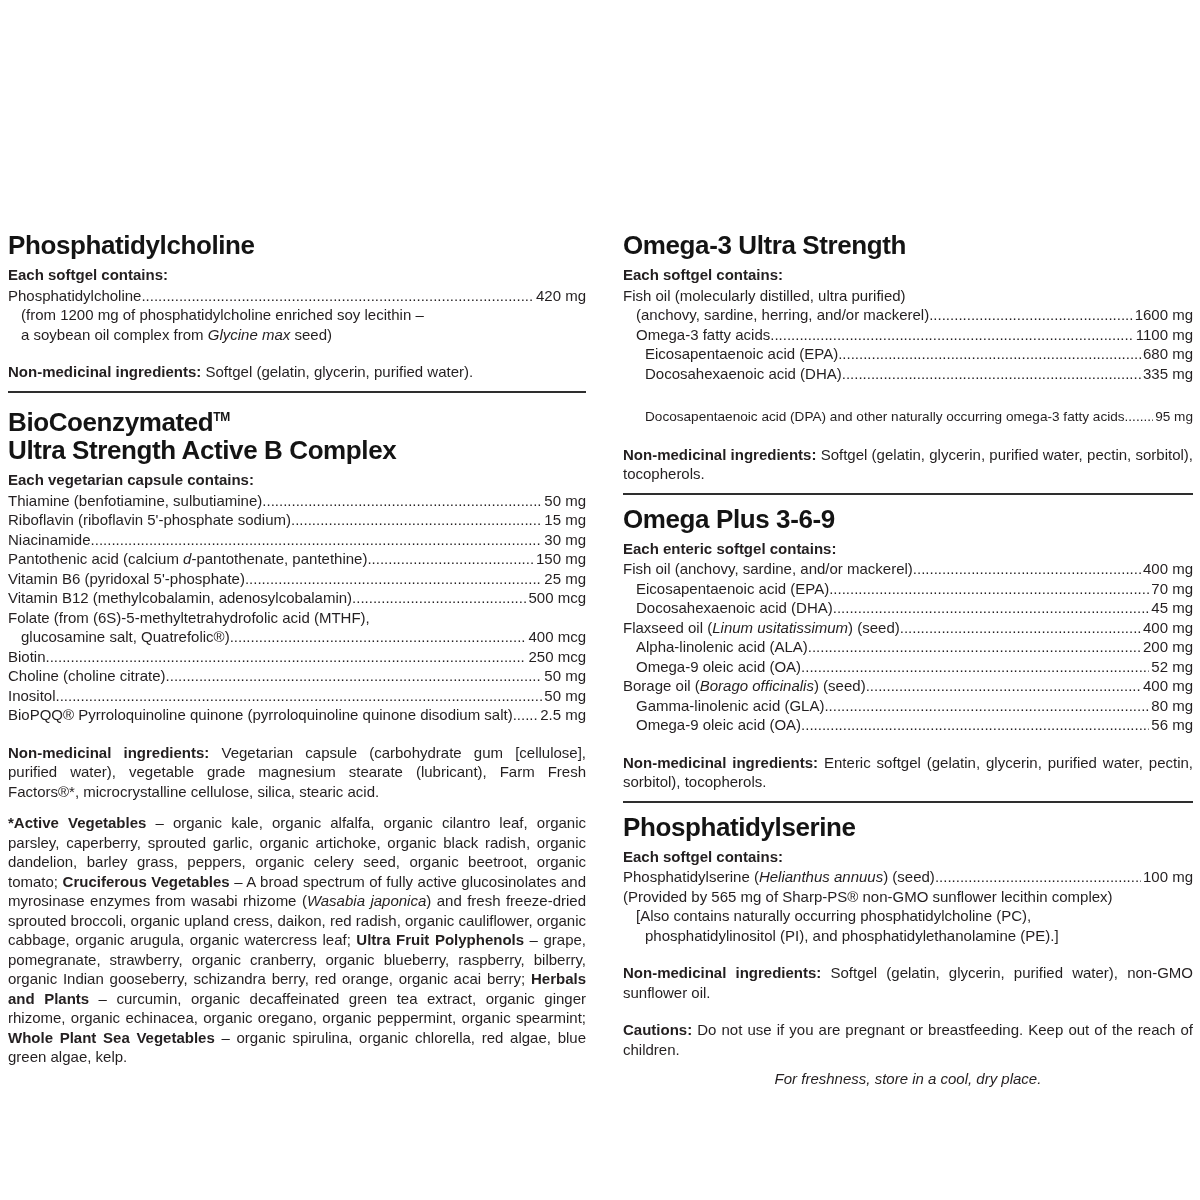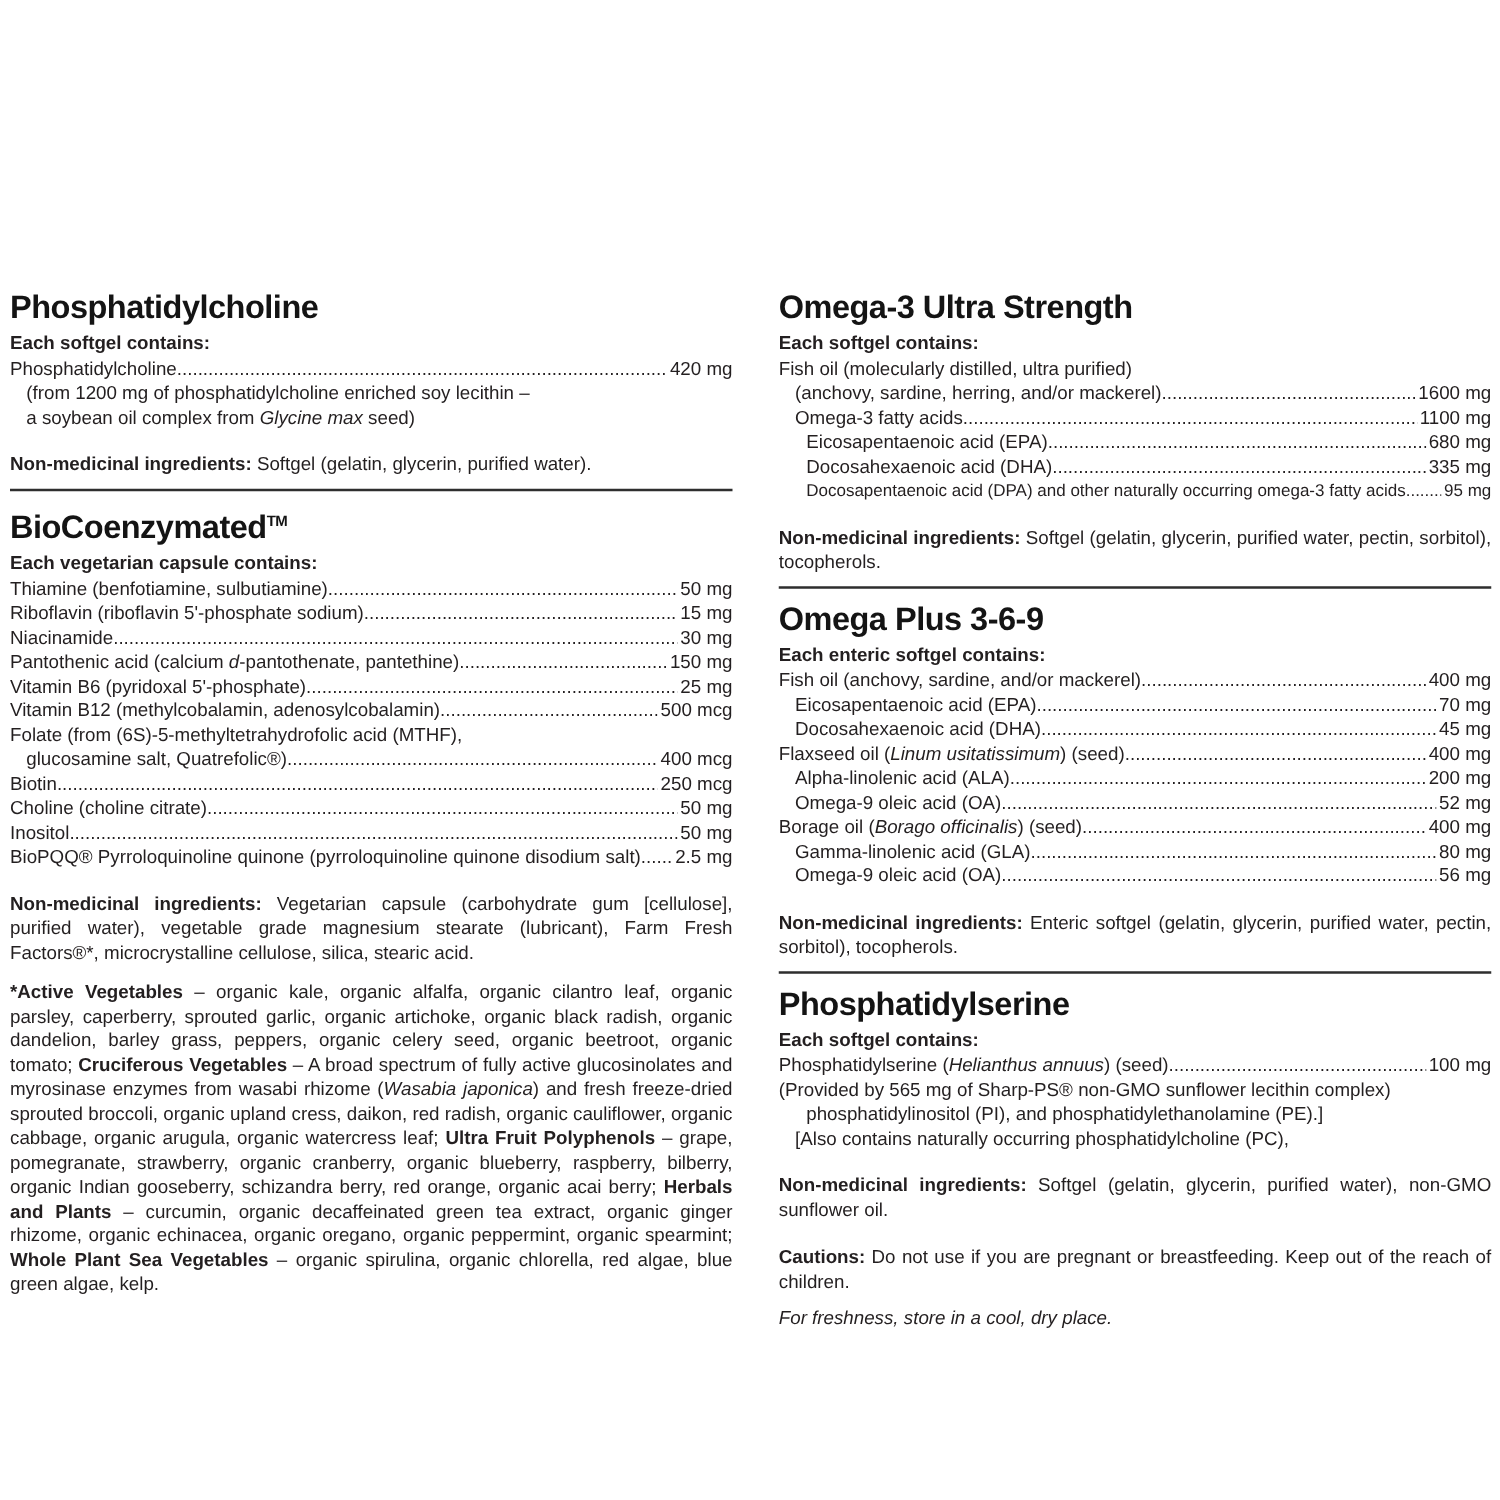--- a/index.html
+++ b/index.html
@@ -21,26 +21,26 @@
   .subhead { font-weight:bold; font-size:15px; margin:0 0 1px 0; }
 
   .row { display:flex; align-items:baseline; }
   .row .nm  { flex:0 1 auto; }
   .row .fill{ flex:1 1 8px; min-width:8px; overflow:hidden; white-space:nowrap; }
   .row .fill::after { content:"............................................................................................................................................................"; }
   .row .val { flex:0 0 auto; white-space:nowrap; padding-left:2px; }
   .plain { }
   .ind1 { padding-left:13px; }
   .ind2 { padding-left:22px; }
-  .fit  { font-size:13.6px; }
+  .fit  { font-size:13.6px;margin-top:24px; }
 
   .note { text-align:justify; margin-top:18px; }
   .para { text-align:justify; margin-top:12px; }
   .divider { border:none; border-top:2px solid #2e2e2e; margin:9px 0 10px 0; }
-  .footer { font-style:italic; margin-top:10px; }
+  .footer { text-align:center; font-style:italic; margin-top:10px; }
   b { font-weight:bold; }
   i { font-style:italic; }
 </style>
 </head>
 <body>
 
 <div class="wrap">
 
   <div class="col col-left">
 
@@ -53,21 +53,21 @@
         <span class="val">420 mg</span>
       </div>
       <div class="plain ind1">(from 1200 mg of phosphatidylcholine enriched soy lecithin –</div>
       <div class="plain ind1"><span>a soybean oil complex from </span><i>Glycine max</i><span> seed)</span></div>
       <div class="note"><b>Non-medicinal ingredients:</b><span> Softgel (gelatin, glycerin, purified water).</span></div>
     </div>
 
     <hr class="divider">
 
     <div>
-      <div class="title"><span>BioCoenzymated</span><sup>TM</sup><br></div>
+      <div class="title"><span>BioCoenzymated</span><sup>TM</sup><br><span>Ultra Strength Active B Complex</span></div>
       <div class="subhead">Each vegetarian capsule contains:</div>
 
       <div class="row">
         <span class="nm"><span>Thiamine (benfotiamine, sulbutiamine)</span></span>
         <span class="fill"></span>
         <span class="val">50 mg</span>
       </div>
       <div class="row">
         <span class="nm"><span>Riboflavin (riboflavin 5'-phosphate sodium)</span></span>
         <span class="fill"></span>
@@ -217,21 +217,21 @@
 
     <div>
       <div class="title">Phosphatidylserine</div>
       <div class="subhead">Each softgel contains:</div>
       <div class="row">
         <span class="nm"><span>Phosphatidylserine (</span><i>Helianthus annuus</i><span>) (seed)</span></span>
         <span class="fill"></span>
         <span class="val">100 mg</span>
       </div>
       <div class="plain">(Provided by 565 mg of Sharp-PS® non-GMO sunflower lecithin complex)</div>
+      <div class="plain ind1">[Also contains naturally occurring phosphatidylcholine (PC),</div>
       <div class="plain ind2">phosphatidylinositol (PI), and phosphatidylethanolamine (PE).]</div>
-      <div class="plain ind1">[Also contains naturally occurring phosphatidylcholine (PC),</div>
       <div class="note"><b>Non-medicinal ingredients:</b><span> Softgel (gelatin, glycerin, purified water), non-GMO sunflower oil.</span></div>
       <div class="note"><b>Cautions:</b><span> Do not use if you are pregnant or breastfeeding. Keep out of the reach of children.</span></div>
       <div class="footer">For freshness, store in a cool, dry place.</div>
     </div>
 
   </div>
 </div>
 
 </body></html>

